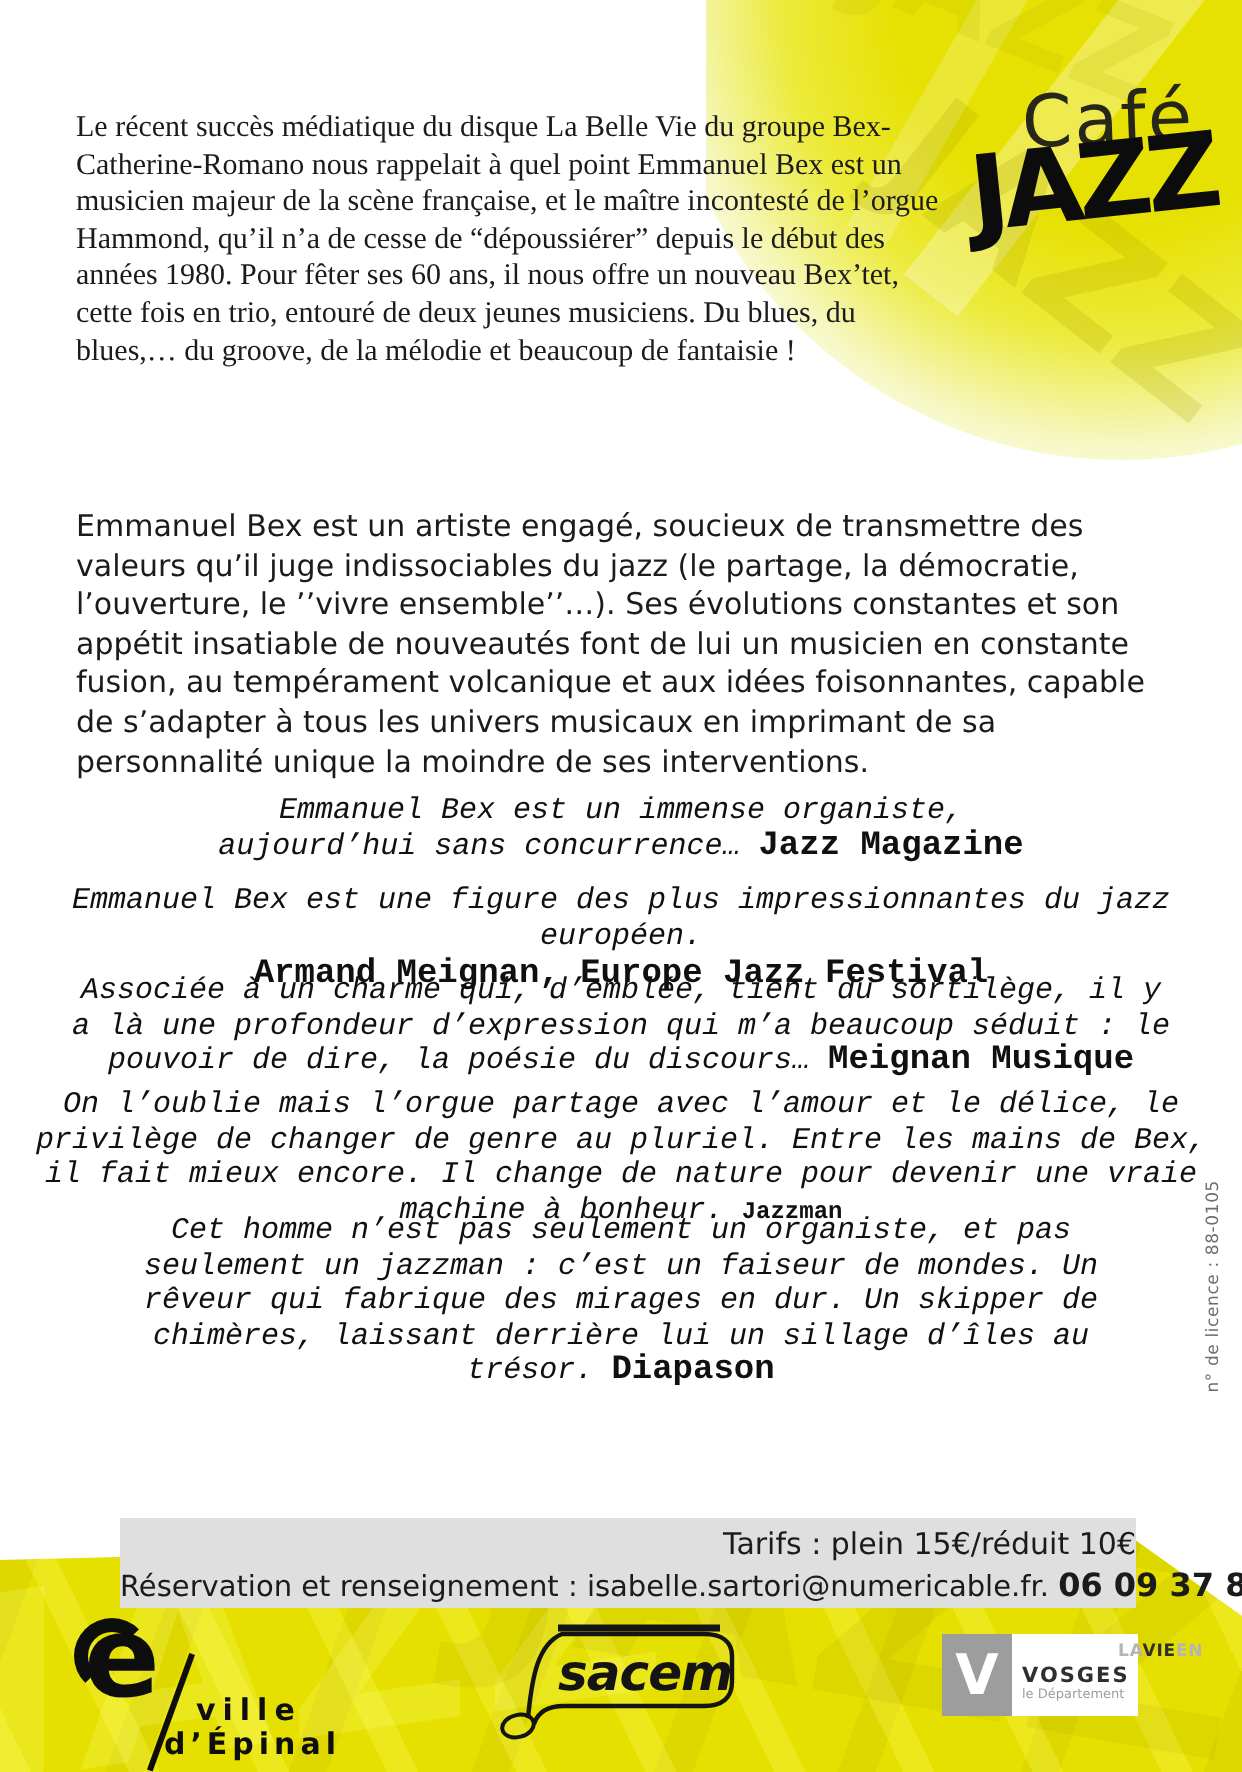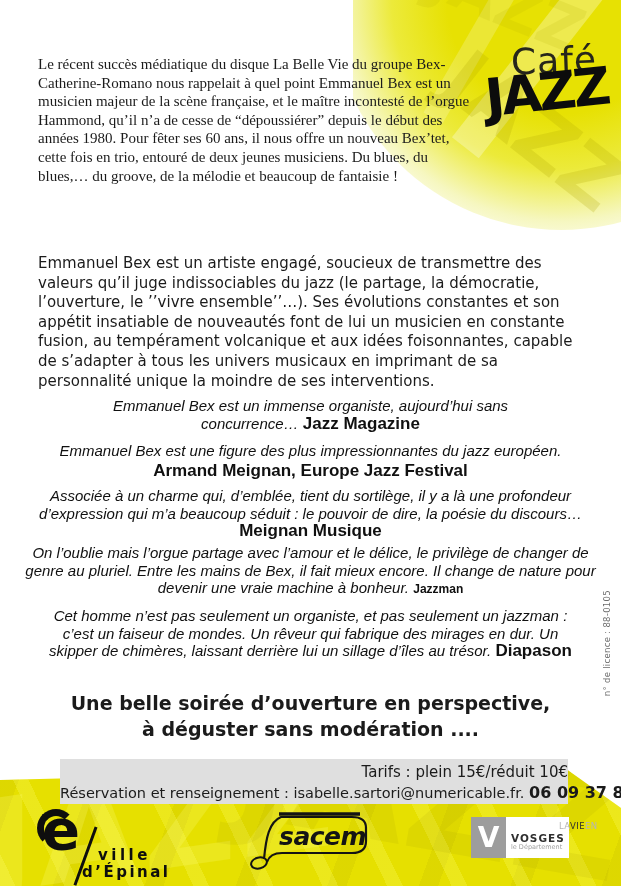--- a/index.html
+++ b/index.html
@@ -20,21 +20,21 @@
         color:#26261b;letter-spacing:1px;transform:rotate(-2deg);}
   .jazz{position:absolute;top:66px;right:13px;z-index:2;font-size:52px;font-weight:800;
         color:#0c0c0c;letter-spacing:-3px;transform:rotate(-6deg);line-height:1;}
 
   
   .p1{position:absolute;left:38px;top:40px;width:436px;font-size:15px;line-height:18.6px;z-index:3;font-family:Liberation Serif, serif;}
   .p2{position:absolute;left:38px;top:239px;width:552px;font-size:15px;line-height:19.6px;z-index:3;}
 
   
   .quote{position:absolute;left:50%;transform:translateX(-50%);text-align:center;
-         font-family:Liberation Sans, sans-serif;font-style:italic;font-size:15px;line-height:17.6px;color:#101010;}
+         font-family:Liberation Mono, monospace;font-style:italic;font-size:15px;line-height:17.6px;color:#101010;}
   .quote .src{font-style:normal;font-weight:bold;font-size:17px;}
   .q1{top:397px;width:434px;}
   .q2{top:442px;width:586px;}
   .q2 .src{display:block;margin-top:2px;}
   .q3{top:487px;width:556px;}
   .q4{top:544px;width:590px;}
   .q4 .src{font-size:12px;}
   .q5{top:607px;width:540px;}
 
   
@@ -71,21 +71,21 @@
   .ep-slash{position:absolute;left:56px;top:19px;width:2.5px;height:62px;background:#0e0e0e;transform:rotate(20deg);}
   .ep-ville{position:absolute;left:70px;top:40px;font-size:15px;font-weight:600;letter-spacing:3.5px;}
   .ep-epinal{position:absolute;left:54px;top:57px;font-size:15px;font-weight:600;letter-spacing:2.5px;}
 
   .sacem{position:absolute;left:248px;top:808px;z-index:6;}
 
   .vosges{position:absolute;left:471px;top:817px;display:flex;z-index:6;}
   .v-gray{width:35px;height:41px;background:#9d9d9d;color:#ffffff;display:flex;align-items:center;
           justify-content:center;font-size:28px;font-weight:800;}
   .v-white{width:63px;height:41px;background:#ffffff;box-sizing:border-box;padding:5px 0 0 5px;line-height:1.15;}
-  .v-l1{font-size:8.5px;font-weight:normal;color:#b5b5b5;letter-spacing:.4px;padding-left:48px;}
+  .v-l1{font-size:8.5px;font-weight:bold;color:#b5b5b5;letter-spacing:.4px;padding-left:48px;}
   .v-l1 .dark{color:#2f2f2f;}
   .v-l2{font-size:10.5px;font-weight:bold;color:#2f2f2f;letter-spacing:1px;}
   .v-l3{font-size:6.5px;color:#9e9e9e;}
 </style>
 </head>
 <body>
 
 <div class="page">
 
   <div class="blob-wrap">
@@ -115,24 +115,20 @@
   </div>
   <div class="quote q4">
     <span class="qt">On l’oublie mais l’orgue partage avec l’amour et le délice, le privilège de changer de genre au pluriel. Entre les mains de Bex, il fait mieux encore. Il change de nature pour devenir une vraie machine à bonheur.</span>
     <span class="src">Jazzman</span>
   </div>
   <div class="quote q5">
     <span class="qt">Cet homme n’est pas seulement un organiste, et pas seulement un jazzman : c’est un faiseur de mondes. Un rêveur qui fabrique des mirages en dur. Un skipper de chimères, laissant derrière lui un sillage d’îles au trésor.</span>
     <span class="src">Diapason</span>
   </div>
 
-  <div class="headline">
-    <div>Une belle soirée d’ouverture en perspective,</div>
-    <div>à déguster sans modération ....</div>
-  </div>
 
   <div class="license">n° de licence : 88-0105</div>
 
   <div class="band">
     <span class="wm wm1">JAZZ</span>
     <span class="wm wm2">JAZZ</span>
   </div>
 
   <div class="tarifs">
     <div class="t1">Tarifs : plein 15€/réduit 10€</div>

